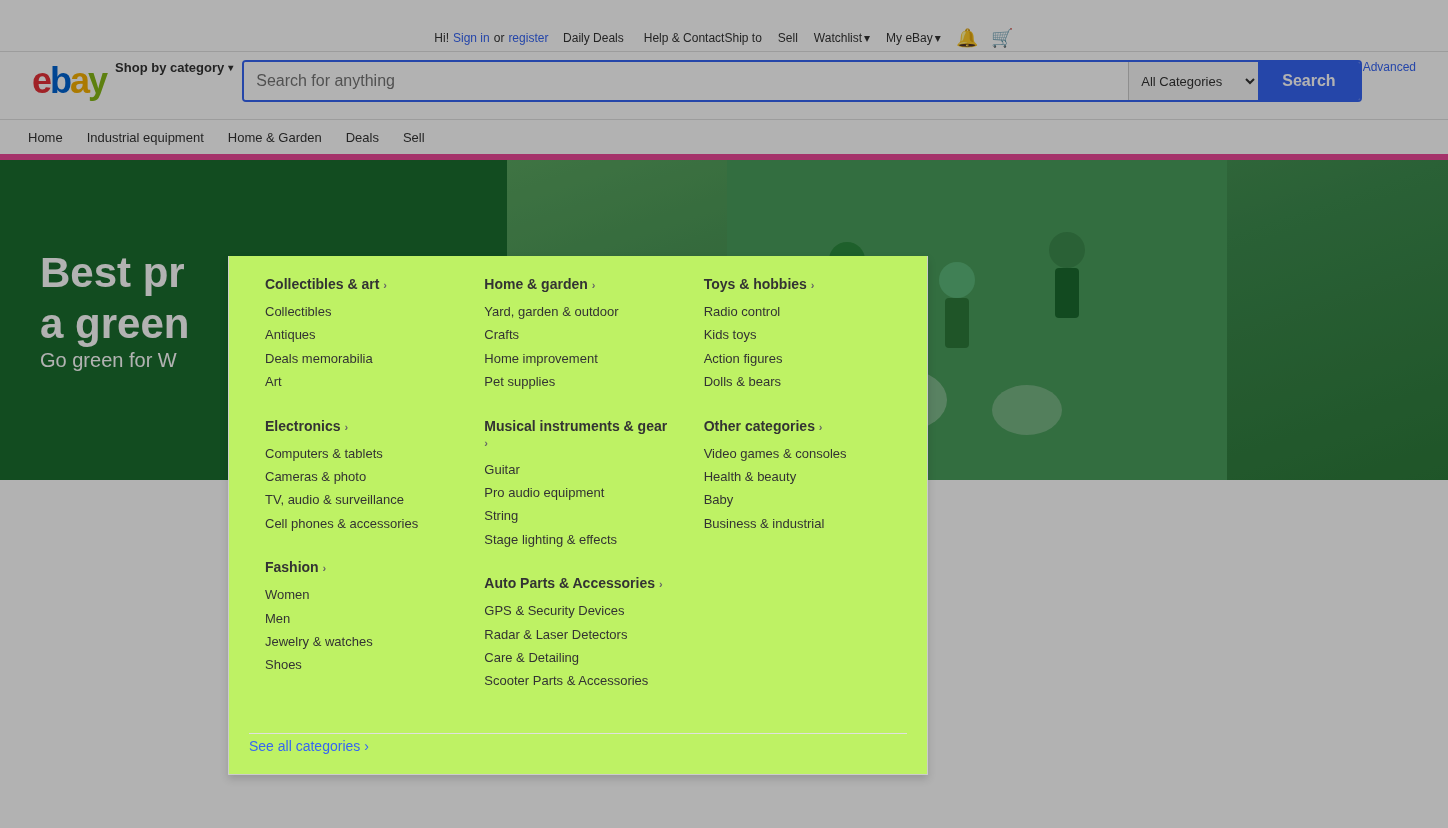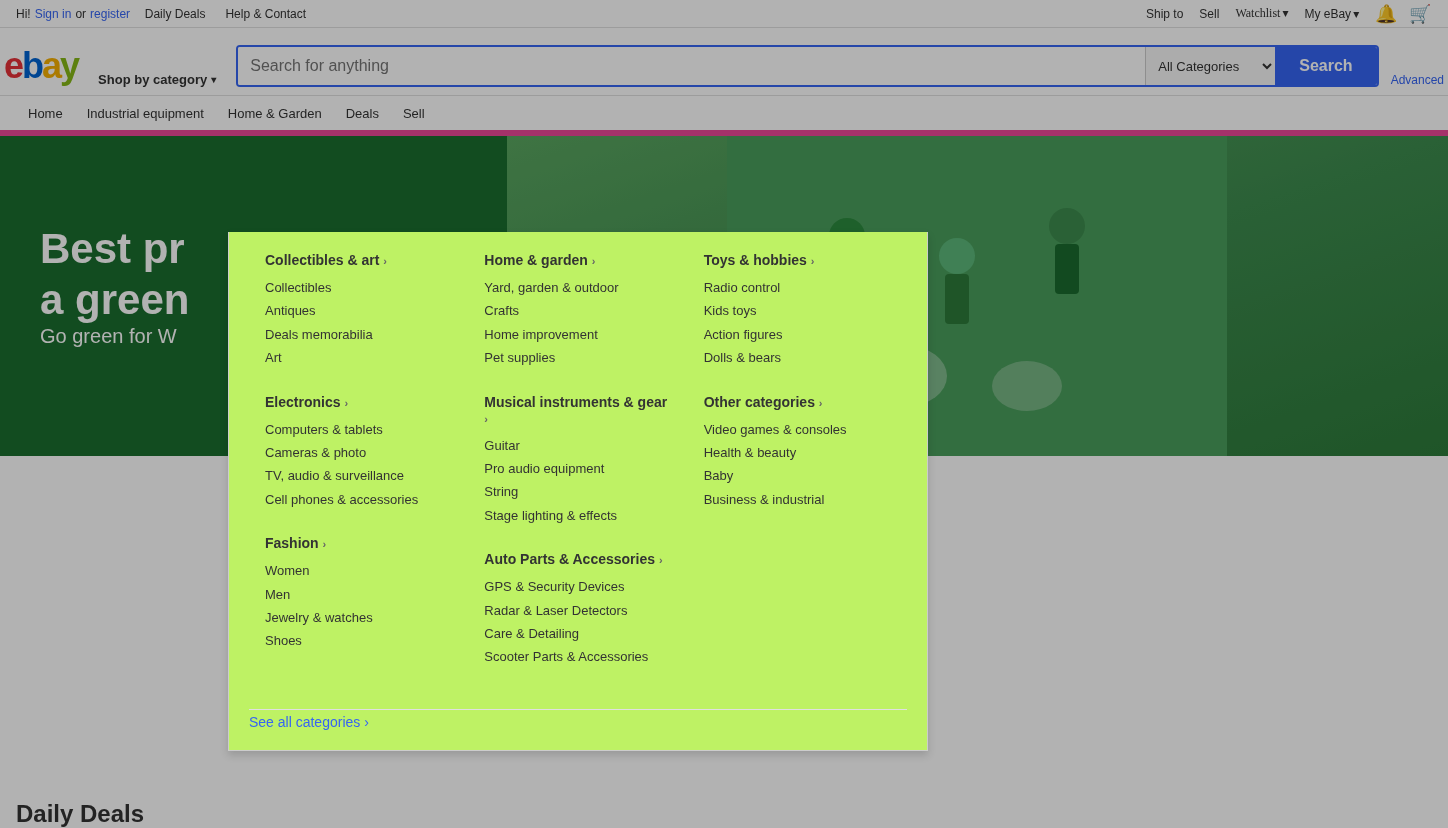--- a/index.html
+++ b/index.html
@@ -1,35 +1,36 @@
 <!DOCTYPE html>
 <html><head>
   <meta charset="utf-8">
   <style>
     * { margin: 0; padding: 0; box-sizing: border-box; }
     body { font-family: Arial, sans-serif; font-size: 13px; background: #fff; overflow-x: hidden; }
 
     
     .top-bar {
-      display: flex; align-items: center; justify-content: space-between;
+      display: flex; align-items: center; justify-content: center;
       padding: 4px 16px; font-size: 12px; color: #333;
       border-bottom: 1px solid #e0e0e0;
       height: 28px;
+      margin-top: 24px;
     }
     .top-bar-left { display: flex; align-items: center; gap: 4px; }
     .top-bar-left a { color: #3665f3; text-decoration: none; }
     .top-bar-right { display: flex; align-items: center; gap: 16px; }
     .top-bar-right a { color: #333; text-decoration: none; }
-    .top-bar-right .watchlist { display: flex; align-items: center; gap: 2px; cursor: pointer; font-family: Liberation Serif, serif; }
+    .top-bar-right .watchlist { display: flex; align-items: center; gap: 2px; cursor: pointer; }
     .top-bar-right .myebay { display: flex; align-items: center; gap: 2px; cursor: pointer; }
     .top-bar-icons { display: flex; align-items: center; gap: 12px; }
 
     
     .header {
-      display: flex; align-items: flex-end; padding: 8px 4px; gap: 12px;
+      display: flex; align-items: flex-start; padding: 8px 32px; gap: 1px;
       height: 68px; border-bottom: 1px solid #e0e0e0;
     }
     .logo { display: flex; align-items: center; }
     .logo-text { font-size: 36px; font-weight: bold; letter-spacing: -2px; }
     .logo-e { color: #e53238; }
     .logo-b { color: #0064d2; }
     .logo-a { color: #f5af02; }
     .logo-y { color: #86b817; }
 
     .shop-by-category {

